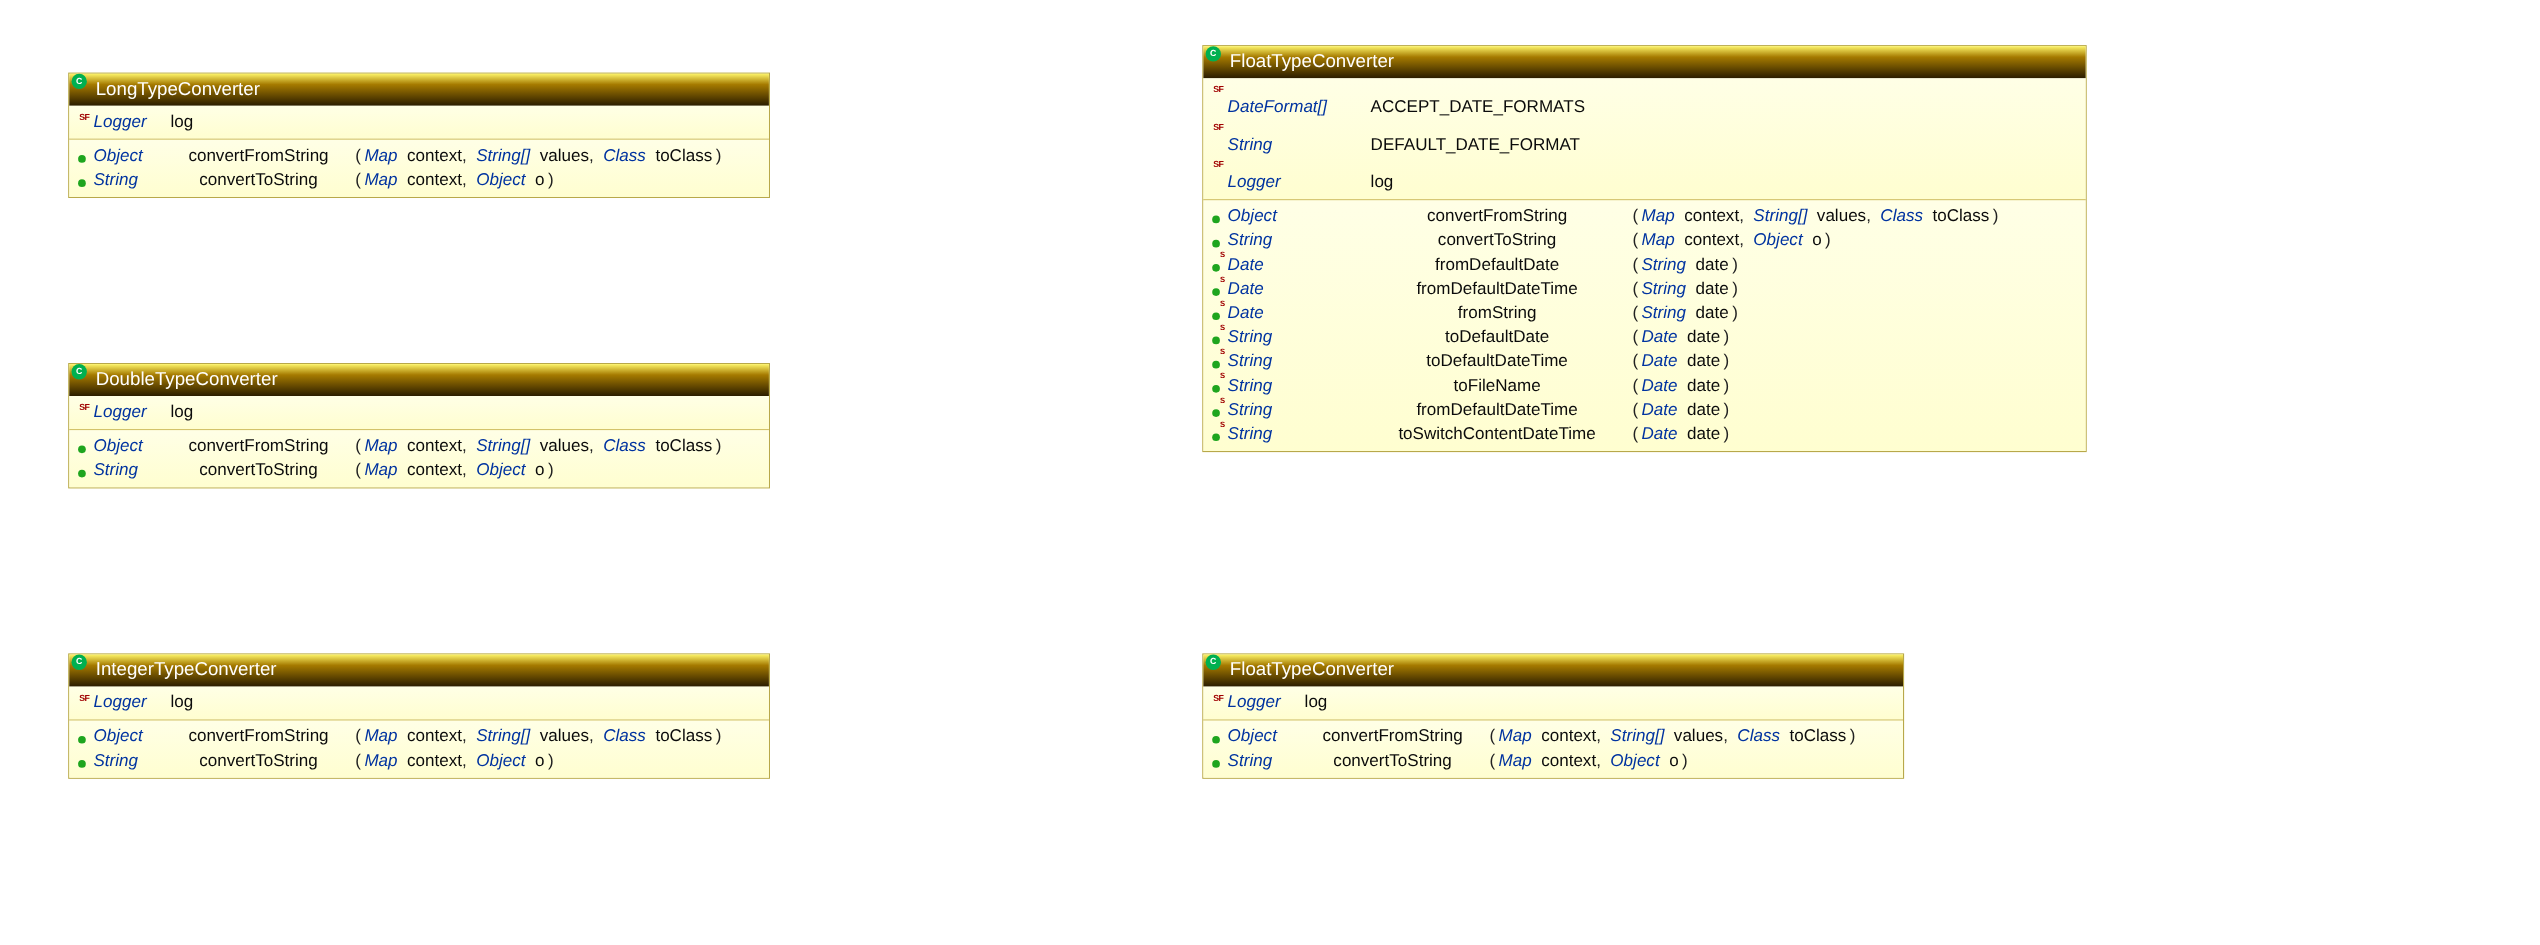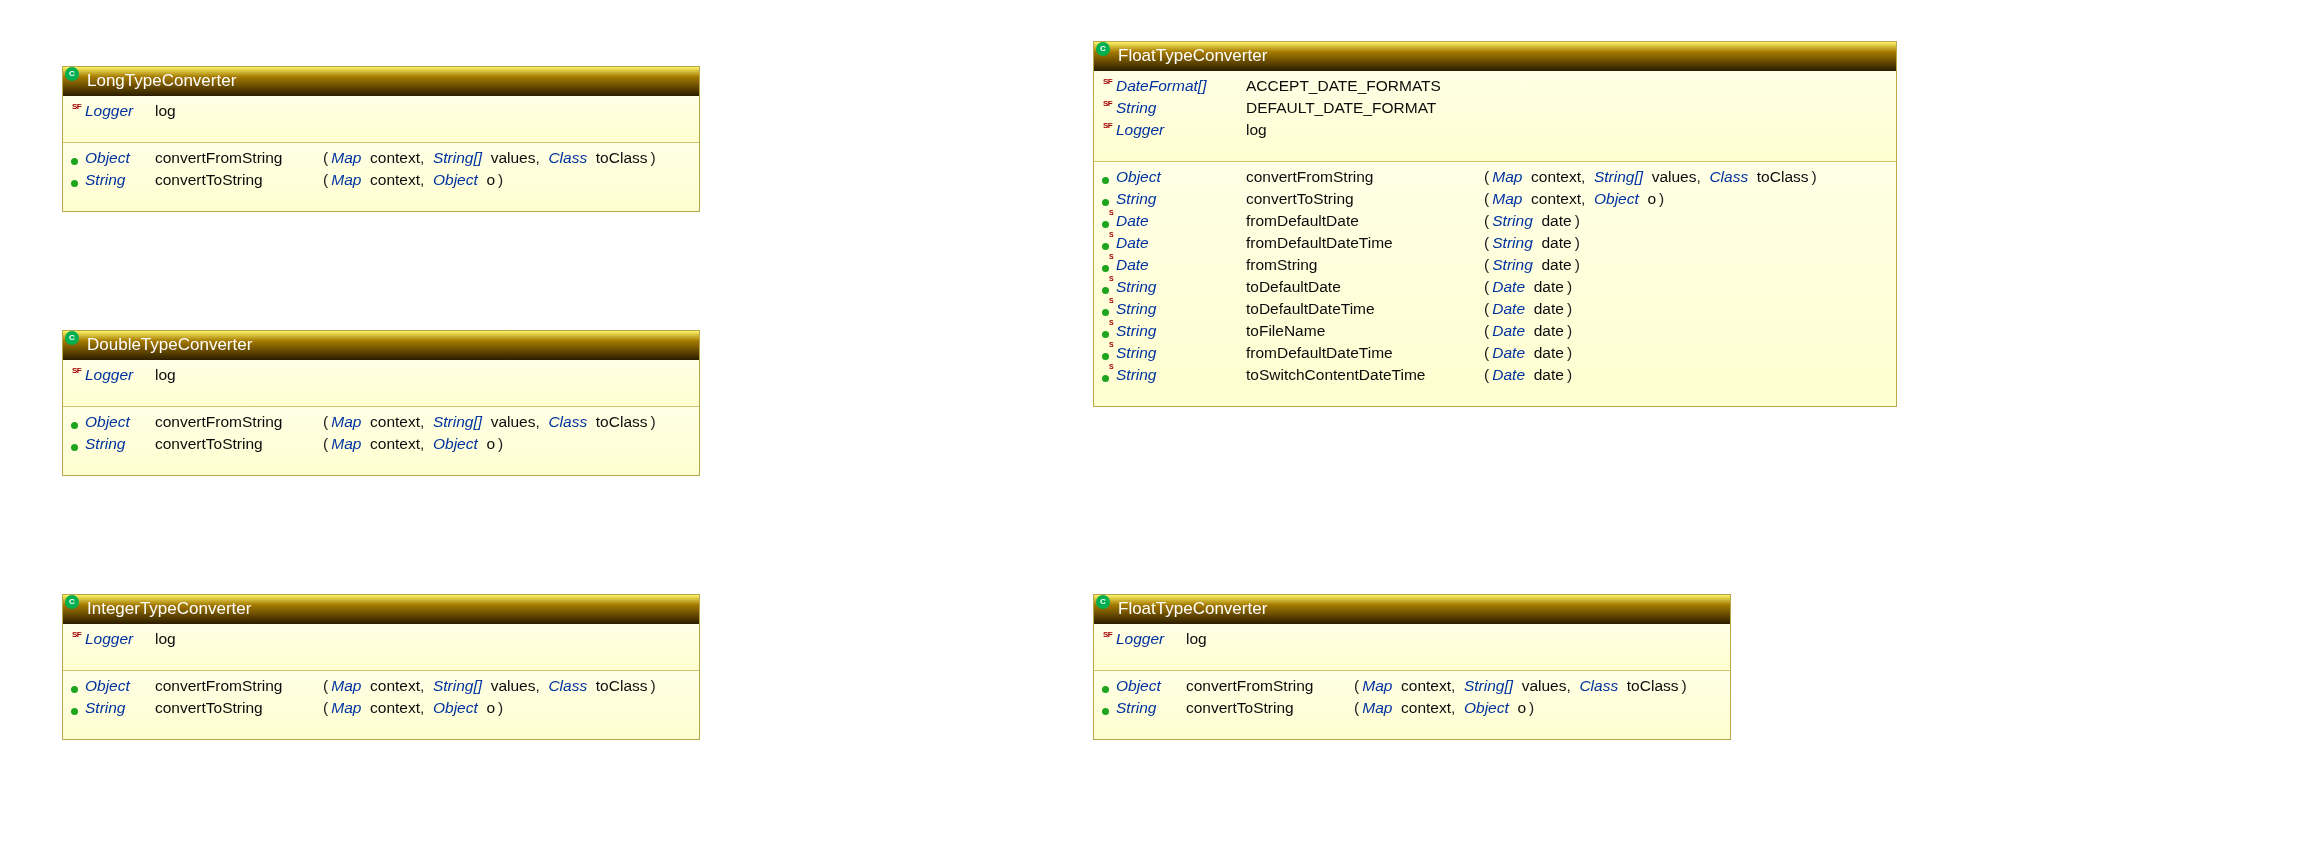--- a/index.html
+++ b/index.html
@@ -35,21 +35,21 @@
     height: 14px;
     border-radius: 50%;
     background: #00b050;
     color: #fff;
     font-size: 8px;
     font-weight: bold;
     text-align: center;
     line-height: 14px;
   }
   .section {
-    padding: 4px 8px 20px 8px;
+    padding: 4px 8px 4px 8px;
     border-top: 1px solid #d3c36a;
     background: linear-gradient(to bottom, #ffffe6, #fffed0);
   }
   .section.fields { border-top: none; }
   .row {
     display: flex;
     align-items: baseline;
     gap: 8px;
     padding: 2px 0 2px 14px;
     position: relative;
@@ -93,29 +93,29 @@
     color: #0033a0;
     font-style: italic;
   }
   .name {
     color: #0b0b0b;
   }
   .paren {
     color: #222;
   }
   .col-ret { display:inline-block; }
-  .col-name { display:inline-block; }
+  .col-name { display:inline-block;text-align:center; }
   .col-params { display:inline-block; }
   
   .sm .col-ret { width: 62px; }
   .sm .col-name { width: 160px; }
   
   .date .col-ret { width: 122px; }
   .date .col-name { width: 230px; }
-  .date .fields .col-ret { width: 122px; }
+  .date .fields .col-ret { width: 122px; margin-top: 12px; }
   
   .fields .col-ret { width: auto; min-width: 62px; }
 </style>
 </head>
 <body>
 
 <div class="panel sm" style="left:62px; top:66px; width:638px;">
   <div class="panel-header">
     <span class="type-indicator">C</span>
     <span>LongTypeConverter</span>

